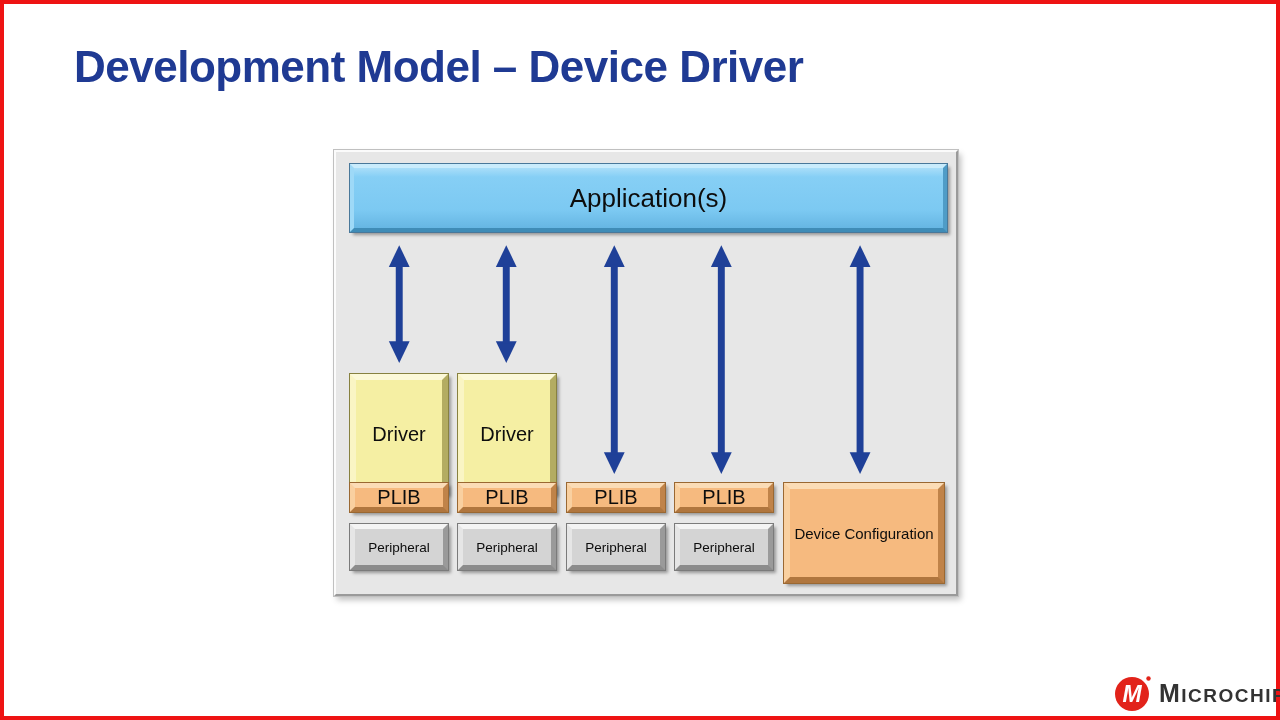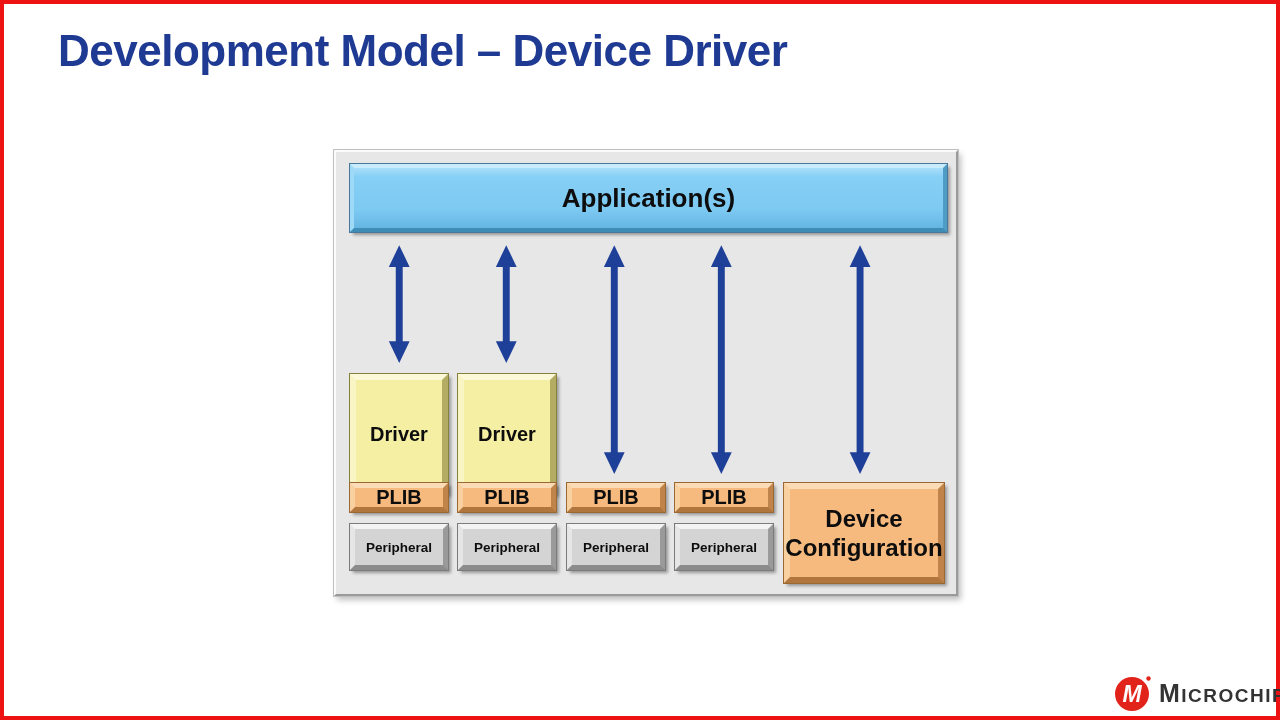--- a/index.html
+++ b/index.html
@@ -5,36 +5,36 @@
   html,body{margin:0;padding:0;background:#ffffff;}
   body{
     width:1280px;height:720px;position:relative;overflow:hidden;
     font-family:"Liberation Sans",sans-serif;
   }
   .frame{
     position:absolute;inset:0;border:4px solid #EE1313;background:#ffffff;
     box-sizing:border-box;
   }
   .title{
-    position:absolute;left:54px;top:22px;margin:0;
+    position:absolute;left:54px;top:22px;margin:16px;
     font-size:44px;font-weight:bold;color:#1F3A93;letter-spacing:-0.5px;
     white-space:nowrap;
   }
   
   .panel{
     position:absolute;left:330px;top:146px;width:624px;height:446px;
     background:#E7E7E7;box-sizing:border-box;
     border:2px solid;border-color:#FBFBFB #9A9A9A #9A9A9A #FBFBFB;
     outline:1px solid #C0C0C0;
     box-shadow:3px 4px 6px rgba(0,0,0,0.25);
   }
   .box3d{
     position:absolute;box-sizing:border-box;
     display:flex;align-items:center;justify-content:center;text-align:center;
-    font-weight:bold;color:#0D0D0D;
+    font-weight:normal;color:#0D0D0D;
     border-style:solid;
     box-shadow:3px 3px 3px rgba(0,0,0,0.35);
   }
   .app{
     left:14px;top:12px;width:597px;height:68px;
     font-size:26px;border-width:4px;
     background:linear-gradient(180deg,#A9DEF9 0%,#86CFF5 15%,#7CC9F2 70%,#66B6E3 100%);
     border-color:#C9ECFC #4F9CC7 #3F8CB7 #9ED9F7;
     outline:1px solid #49789A;
   }
@@ -53,21 +53,21 @@
     border-color:#F4F4F4 #9A9A9A #8C8C8C #E6E6E6;
     outline:1px solid #7B7B7B;
   }
   .driver{top:222px;width:98px;height:120px;font-size:20px;}
   .d1{left:14px;} .d2{left:122px;}
   .plib{top:331px;width:98px;height:29px;font-size:20px;border-width:5px;}
   .periph{top:372px;width:98px;height:46px;font-size:13.5px;}
   .c1{left:14px;} .c2{left:122px;} .c3{left:231px;} .c4{left:339px;}
   .devcfg{
     left:448px;top:331px;width:160px;height:100px;
-    font-size:24px;line-height:29px;border-width:6px;
+    font-size:15px;line-height:29px;border-width:6px;
   }
   .arrows{position:absolute;inset:0;width:100%;height:100%;pointer-events:none;}
   
   .logo{
     position:absolute;left:1110px;top:668px;height:42px;
     display:flex;align-items:center;gap:7px;
   }
   .wordmark{display:flex;align-items:baseline;color:#333333;font-weight:bold;}
   .wordmark .initial{font-size:25px;letter-spacing:1.5px;}
   .wordmark .rest{font-size:19px;letter-spacing:1.5px;}

